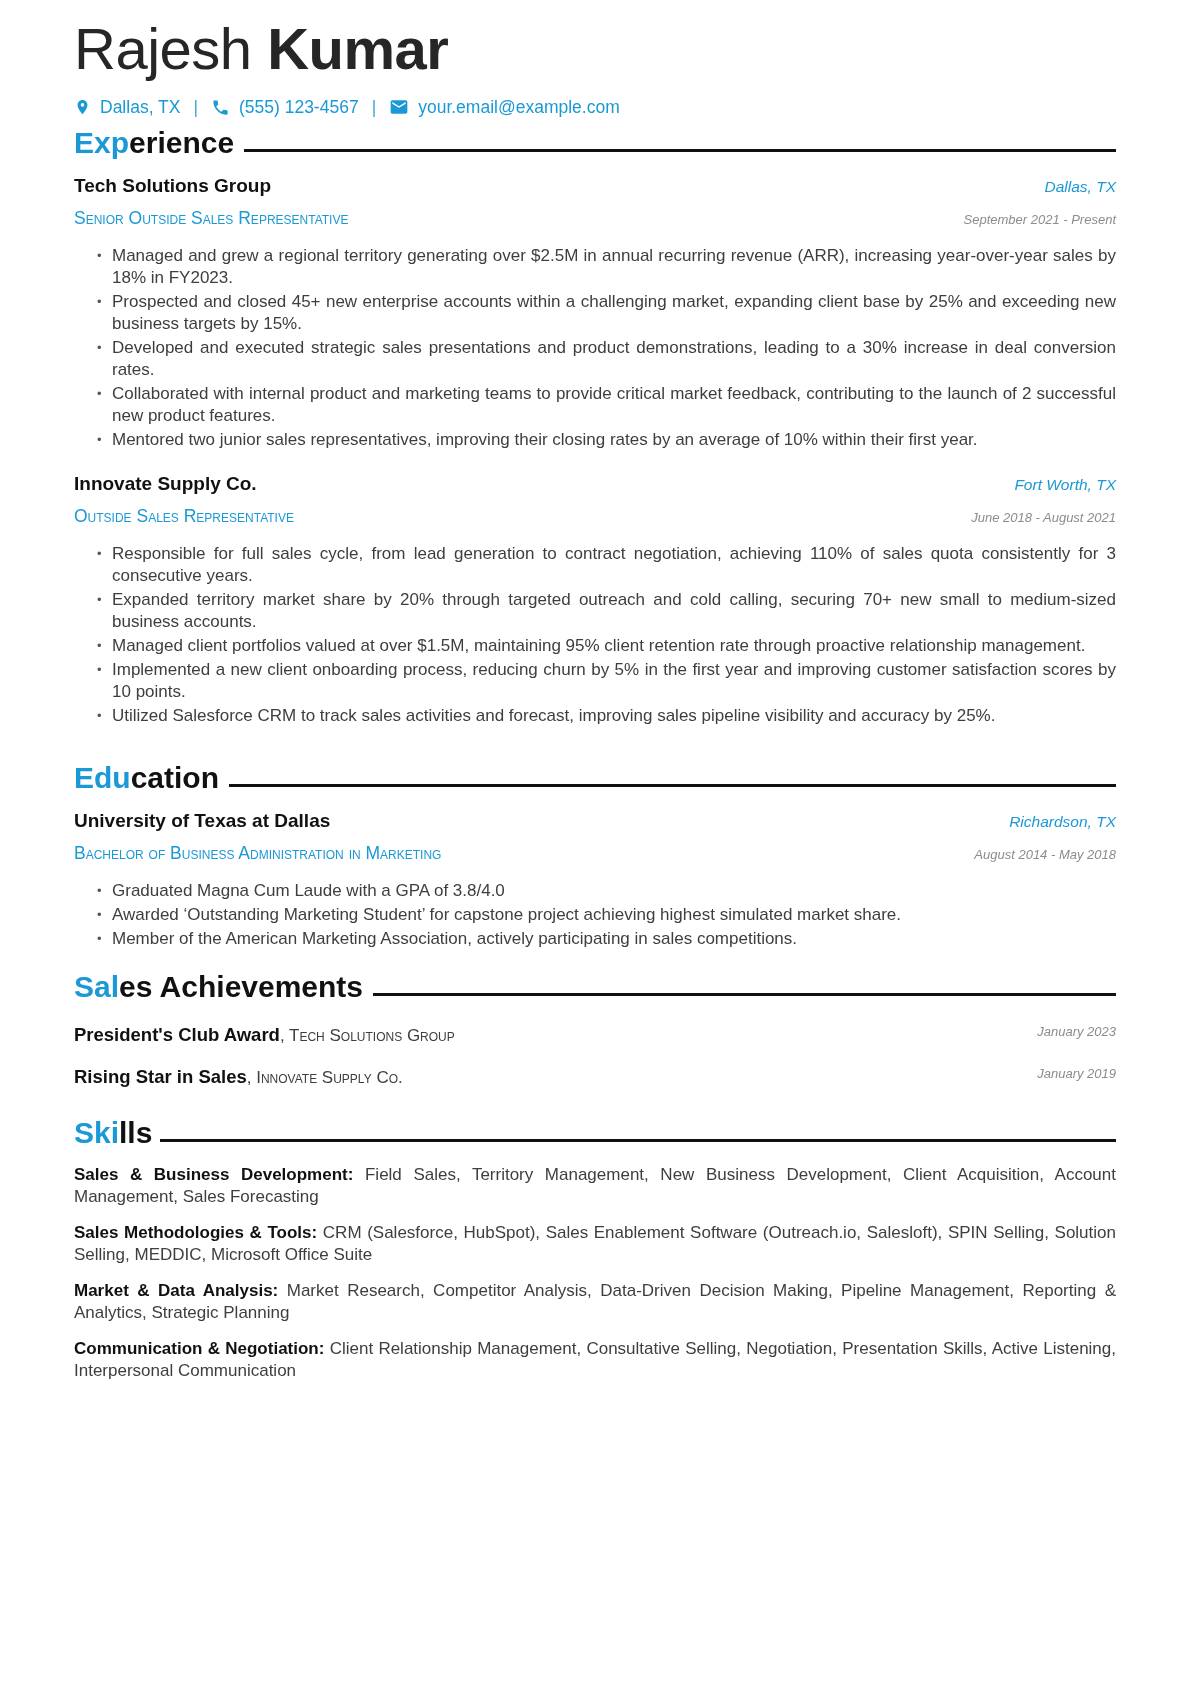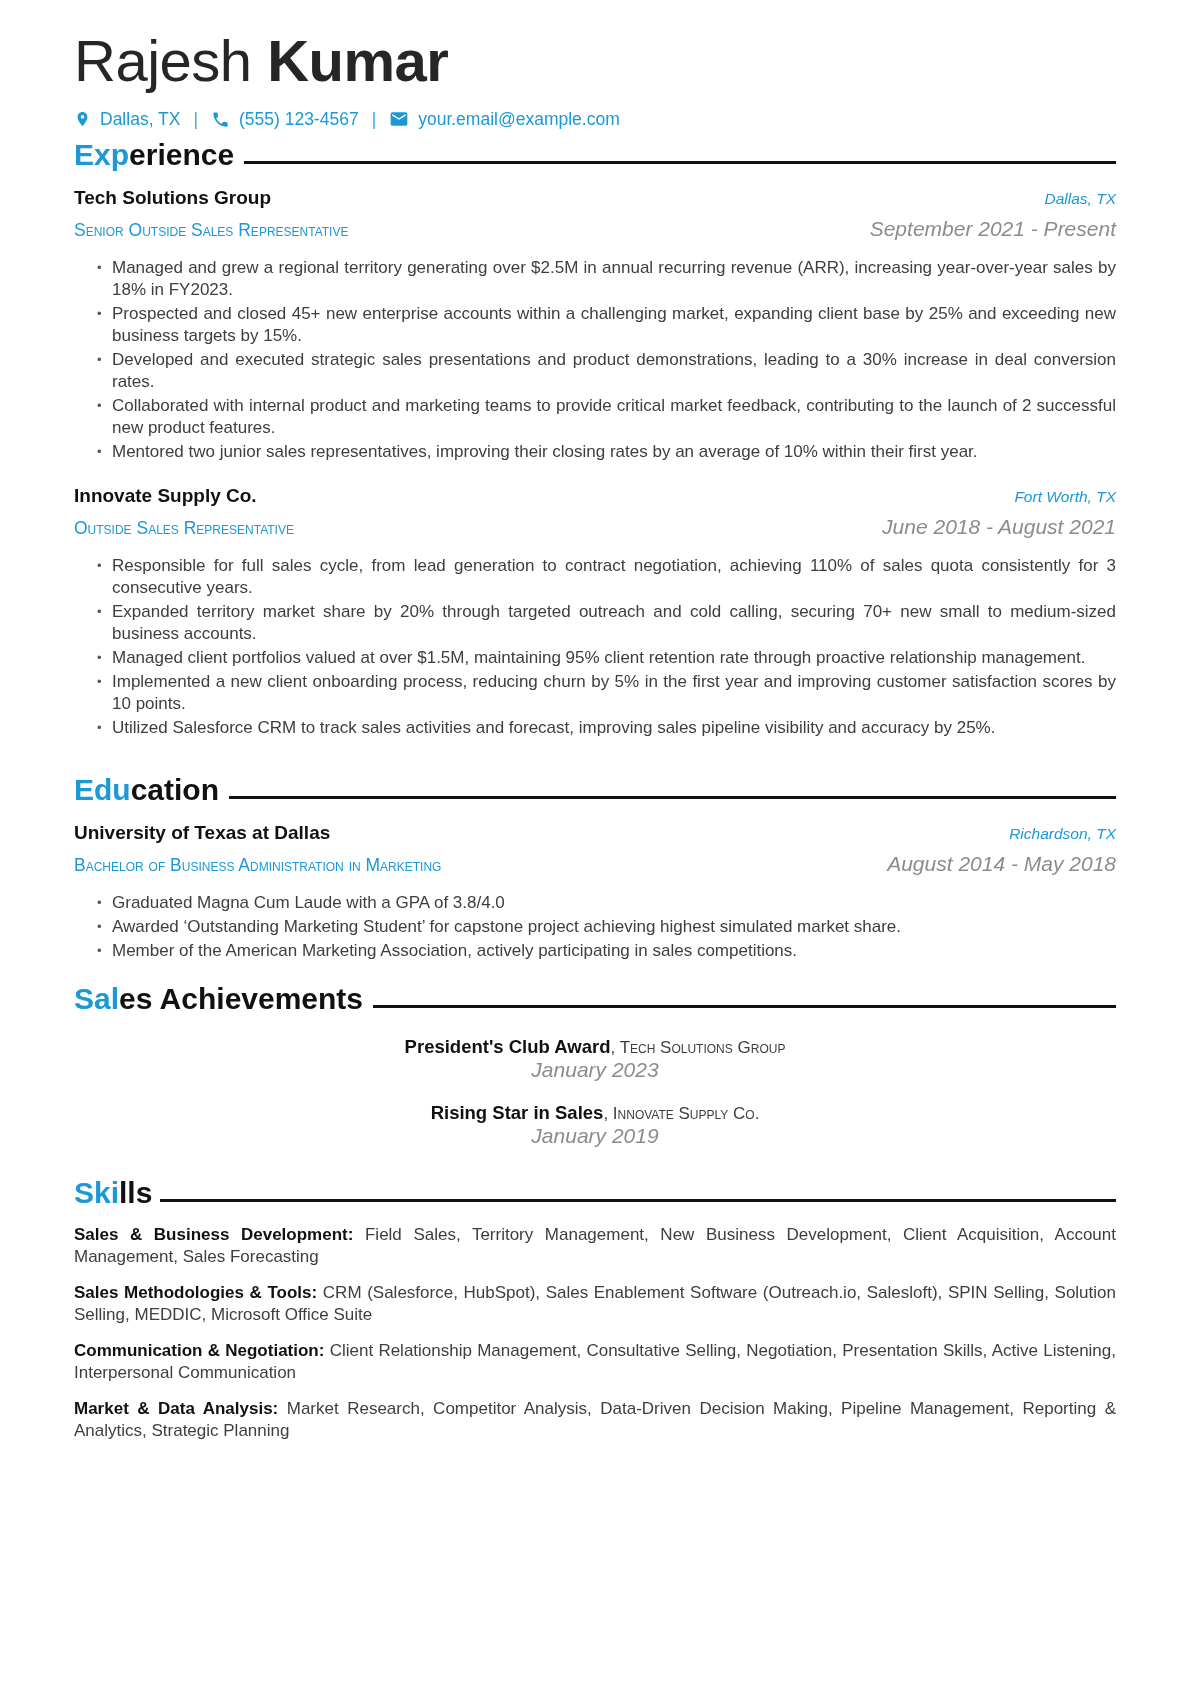--- a/index.html
+++ b/index.html
@@ -6,21 +6,21 @@
   html, body { background: #ffffff; }
   body {
     font-family: "Liberation Sans", "DejaVu Sans", sans-serif;
     color: #3e3e3e;
   }
   .page {
     width: 1190px;
     min-height: 1683px;
     margin: 0 auto;
     background: #ffffff;
-    padding: 30px 74px 60px 74px;
+    padding: 18px 74px 60px 74px;
   }
   
   .name {
     font-size: 58px;
     line-height: 1.08;
     color: #262626;
     letter-spacing: -0.5px;
   }
   .name .first { font-weight: 400; }
   .name .last  { font-weight: 700; }
@@ -71,21 +71,21 @@
     font-style: italic;
     color: #1a99d6;
   }
   .position {
     font-size: 17.5px;
     font-variant: small-caps;
     color: #1a99d6;
     margin-top: 11px;
   }
   .dates {
-    font-size: 21px;
+    font-size: 13px;
     font-style: italic;
     color: #8c8c8c;
   }
   .bullets { margin-top: 16px; }
   .bullet { display: flex; margin-bottom: 2px; }
   .bullet .dot {
     width: 38px;
     padding-left: 23px;
     color: #555555;
     font-size: 13px;
@@ -97,23 +97,22 @@
     font-size: 17px;
     line-height: 22px;
     text-align: justify;
     hyphens: auto;
     -webkit-hyphens: auto;
   }
   
   .ach-row {
     display: flex;
     justify-content: space-between;
-    align-items: center;
+    align-items: flex-start;
     margin-top: 20px;
-    flex-direction: column;
   }
   .ach-name {
     font-size: 18.5px;
     font-weight: 700;
     color: #111111;
   }
   .ach-org {
     font-size: 17px;
     font-variant: small-caps;
     color: #3e3e3e;
@@ -280,16 +279,16 @@
     <span class="dates">January 2019</span>
   </div>
 
   <h2 class="section-title" style="margin-top:28px;gap:8px;">
       <span><span class="accent">Ski</span><span>lls</span></span>
       <span class="rule"></span>
     </h2>
 
   <p class="skill-para"><span class="skill-label">Sales &amp; Business Development:</span><span> Field Sales, Territory Management, New Business Development, Client Acquisition, Account Management, Sales Forecasting</span></p>
   <p class="skill-para"><span class="skill-label">Sales Methodologies &amp; Tools:</span><span> CRM (Salesforce, HubSpot), Sales Enablement Software (Outreach.io, Salesloft), SPIN Selling, Solution Selling, MEDDIC, Microsoft Office Suite</span></p>
+  <p class="skill-para"><span class="skill-label">Market &amp; Data Analysis:</span><span> Market Research, Competitor Analysis, Data-Driven Decision Making, Pipeline Management, Reporting &amp; Analytics, Strategic Planning</span></p>
   <p class="skill-para"><span class="skill-label">Communication &amp; Negotiation:</span><span> Client Relationship Management, Consultative Selling, Negotiation, Presentation Skills, Active Listening, Interpersonal Communication</span></p>
-  <p class="skill-para"><span class="skill-label">Market &amp; Data Analysis:</span><span> Market Research, Competitor Analysis, Data-Driven Decision Making, Pipeline Management, Reporting &amp; Analytics, Strategic Planning</span></p>
 
 </div>
 
 </body></html>

